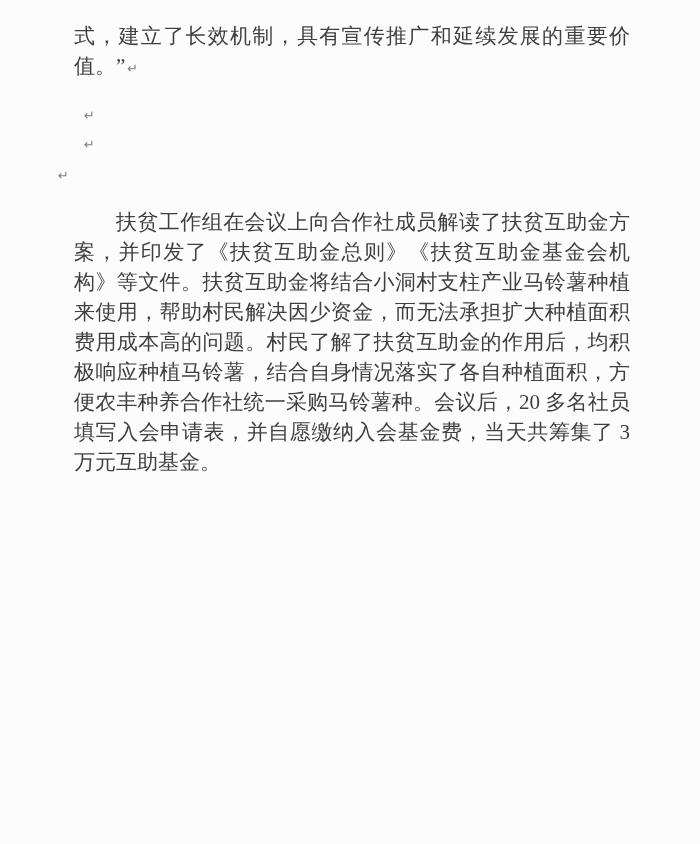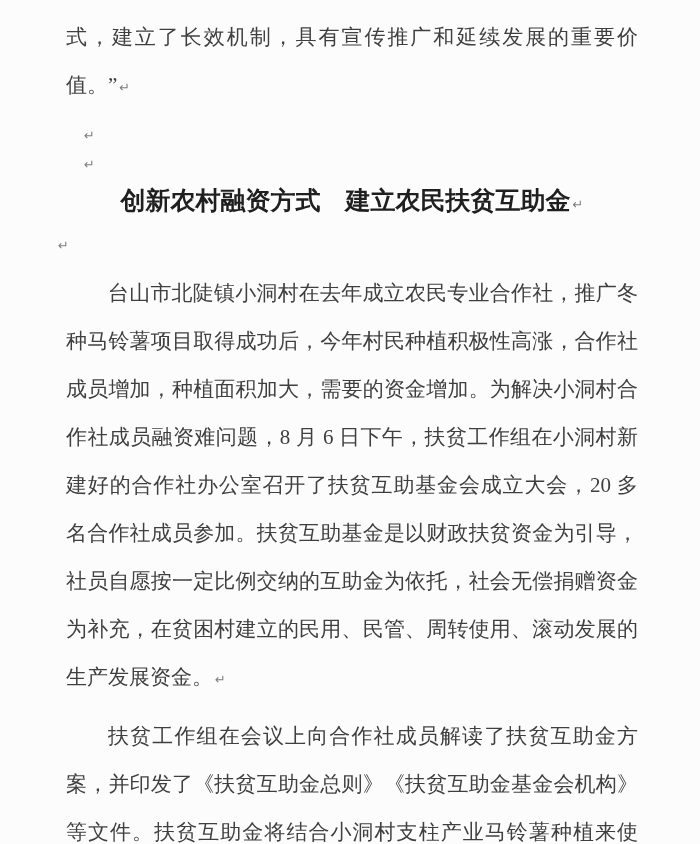--- a/index.html
+++ b/index.html
@@ -16,23 +16,23 @@
     overflow: hidden;
     font-family: "Liberation Serif", "DejaVu Serif", serif;
   }
   .doc {
     position: absolute;
     left: 58px;
     top: 5px;
     width: 588px;
   }
   p.body {
-    margin: 8px;
+    margin: 16px;
     font-size: 21px;
-    line-height: 48px;
+    line-height: 30px;
     text-align: justify;
     color: #3f3f3f;
     letter-spacing: 0;
     word-break: normal;
   }
   p.body.indent {
     text-indent: 2em;
   }
   p.blank {
     margin: 0;
@@ -63,18 +63,16 @@
   p.blank.ind2 .pilcrow { margin-left: 2em; }
 </style>
 </head>
 <body>
 
 <div class="page">
   <div class="doc">
       <p class="body"><span>式，建立了长效机制，具有宣传推广和延续发展的重要价值。”</span><span class="pilcrow">↵</span></p>
       <p class="blank ind2"><span class="pilcrow">↵</span></p>
       <p class="blank ind2"><span class="pilcrow">↵</span></p>
-      <p class="title"><span>创新农村融资方式　建立农民扶贫互助金</span><span class="pilcrow">↵</span></p>
       <p class="blank after-title"><span class="pilcrow">↵</span></p>
-      <p class="body indent"><span>台山市北陡镇小洞村在去年成立农民专业合作社，推广冬种马铃薯项目取得成功后，今年村民种植积极性高涨，合作社成员增加，种植面积加大，需要的资金增加。为解决小洞村合作社成员融资难问题，8 月 6 日下午，扶贫工作组在小洞村新建好的合作社办公室召开了扶贫互助基金会成立大会，20 多名合作社成员参加。扶贫互助基金是以财政扶贫资金为引导，社员自愿按一定比例交纳的互助金为依托，社会无偿捐赠资金为补充，在贫困村建立的民用、民管、周转使用、滚动发展的生产发展资金。</span><span class="pilcrow">↵</span></p>
       <p class="body indent"><span>扶贫工作组在会议上向合作社成员解读了扶贫互助金方案，并印发了《扶贫互助金总则》《扶贫互助金基金会机构》等文件。扶贫互助金将结合小洞村支柱产业马铃薯种植来使用，帮助村民解决因少资金，而无法承担扩大种植面积费用成本高的问题。村民了解了扶贫互助金的作用后，均积极响应种植马铃薯，结合自身情况落实了各自种植面积，方便农丰种养合作社统一采购马铃薯种。会议后，20 多名社员填写入会申请表，并自愿缴纳入会基金费，当天共筹集了 3 万元互助基金。</span></p>
     </div>
 </div>
 
 </body></html>

